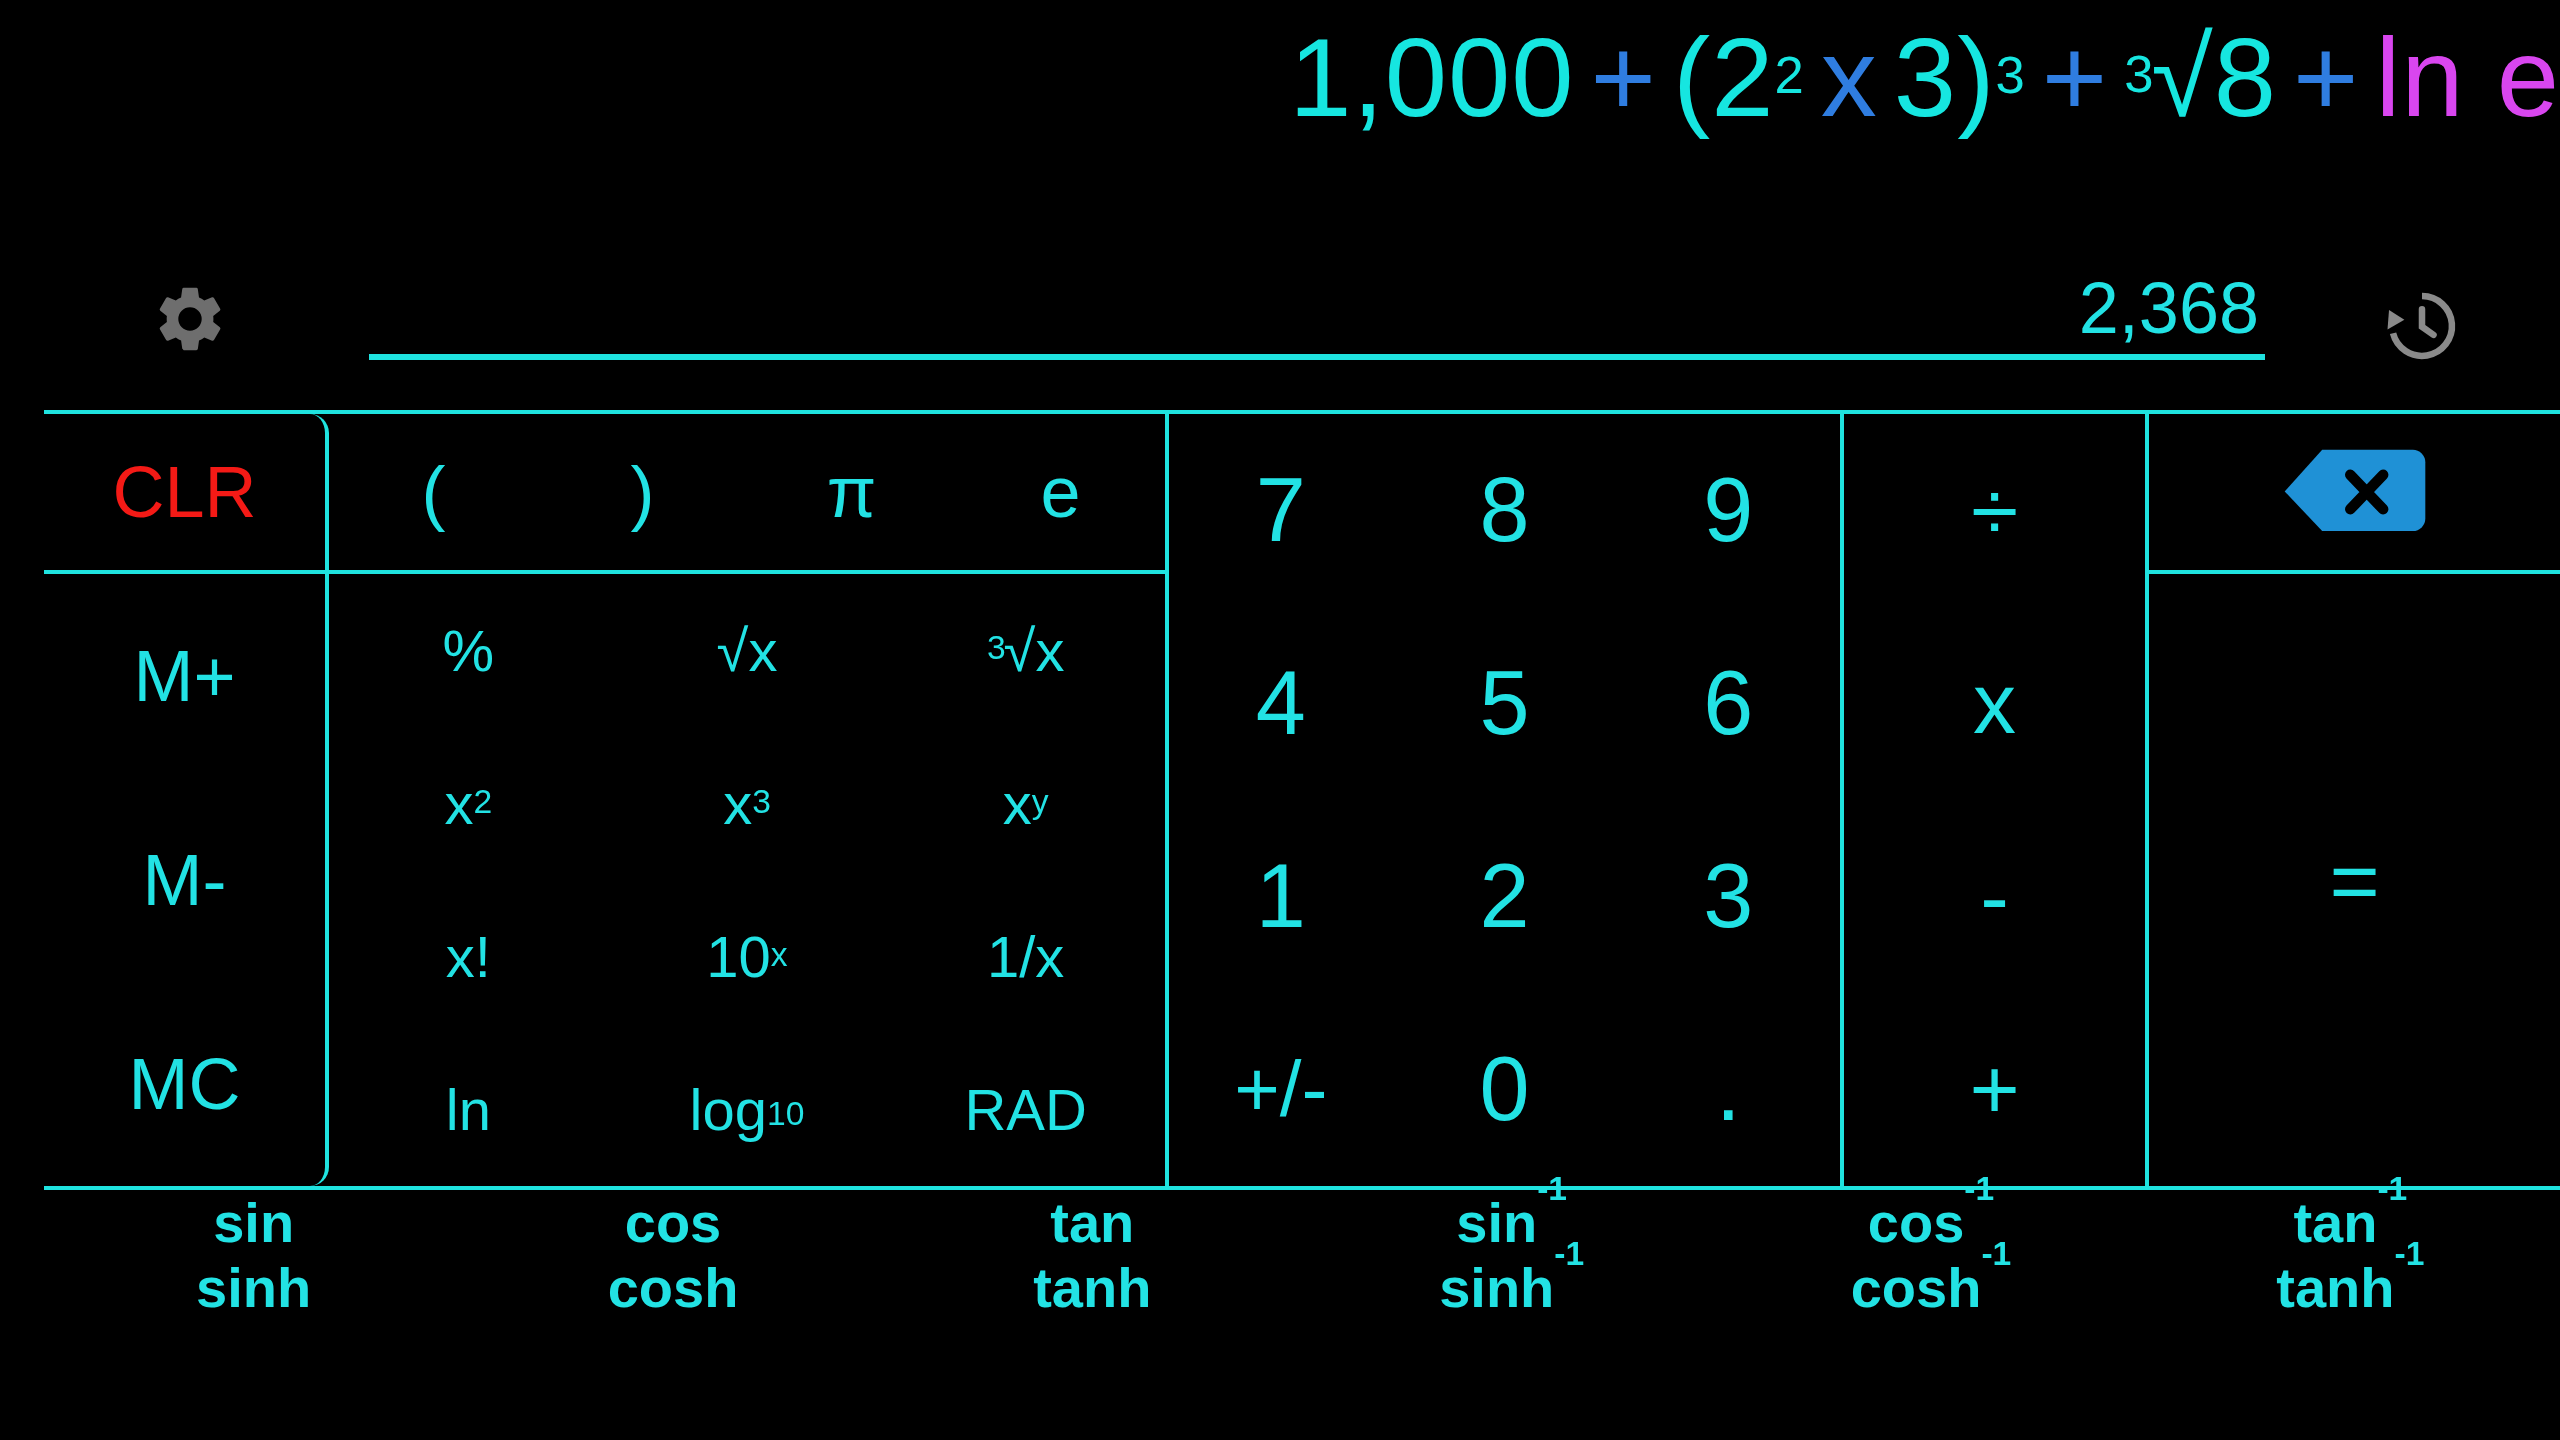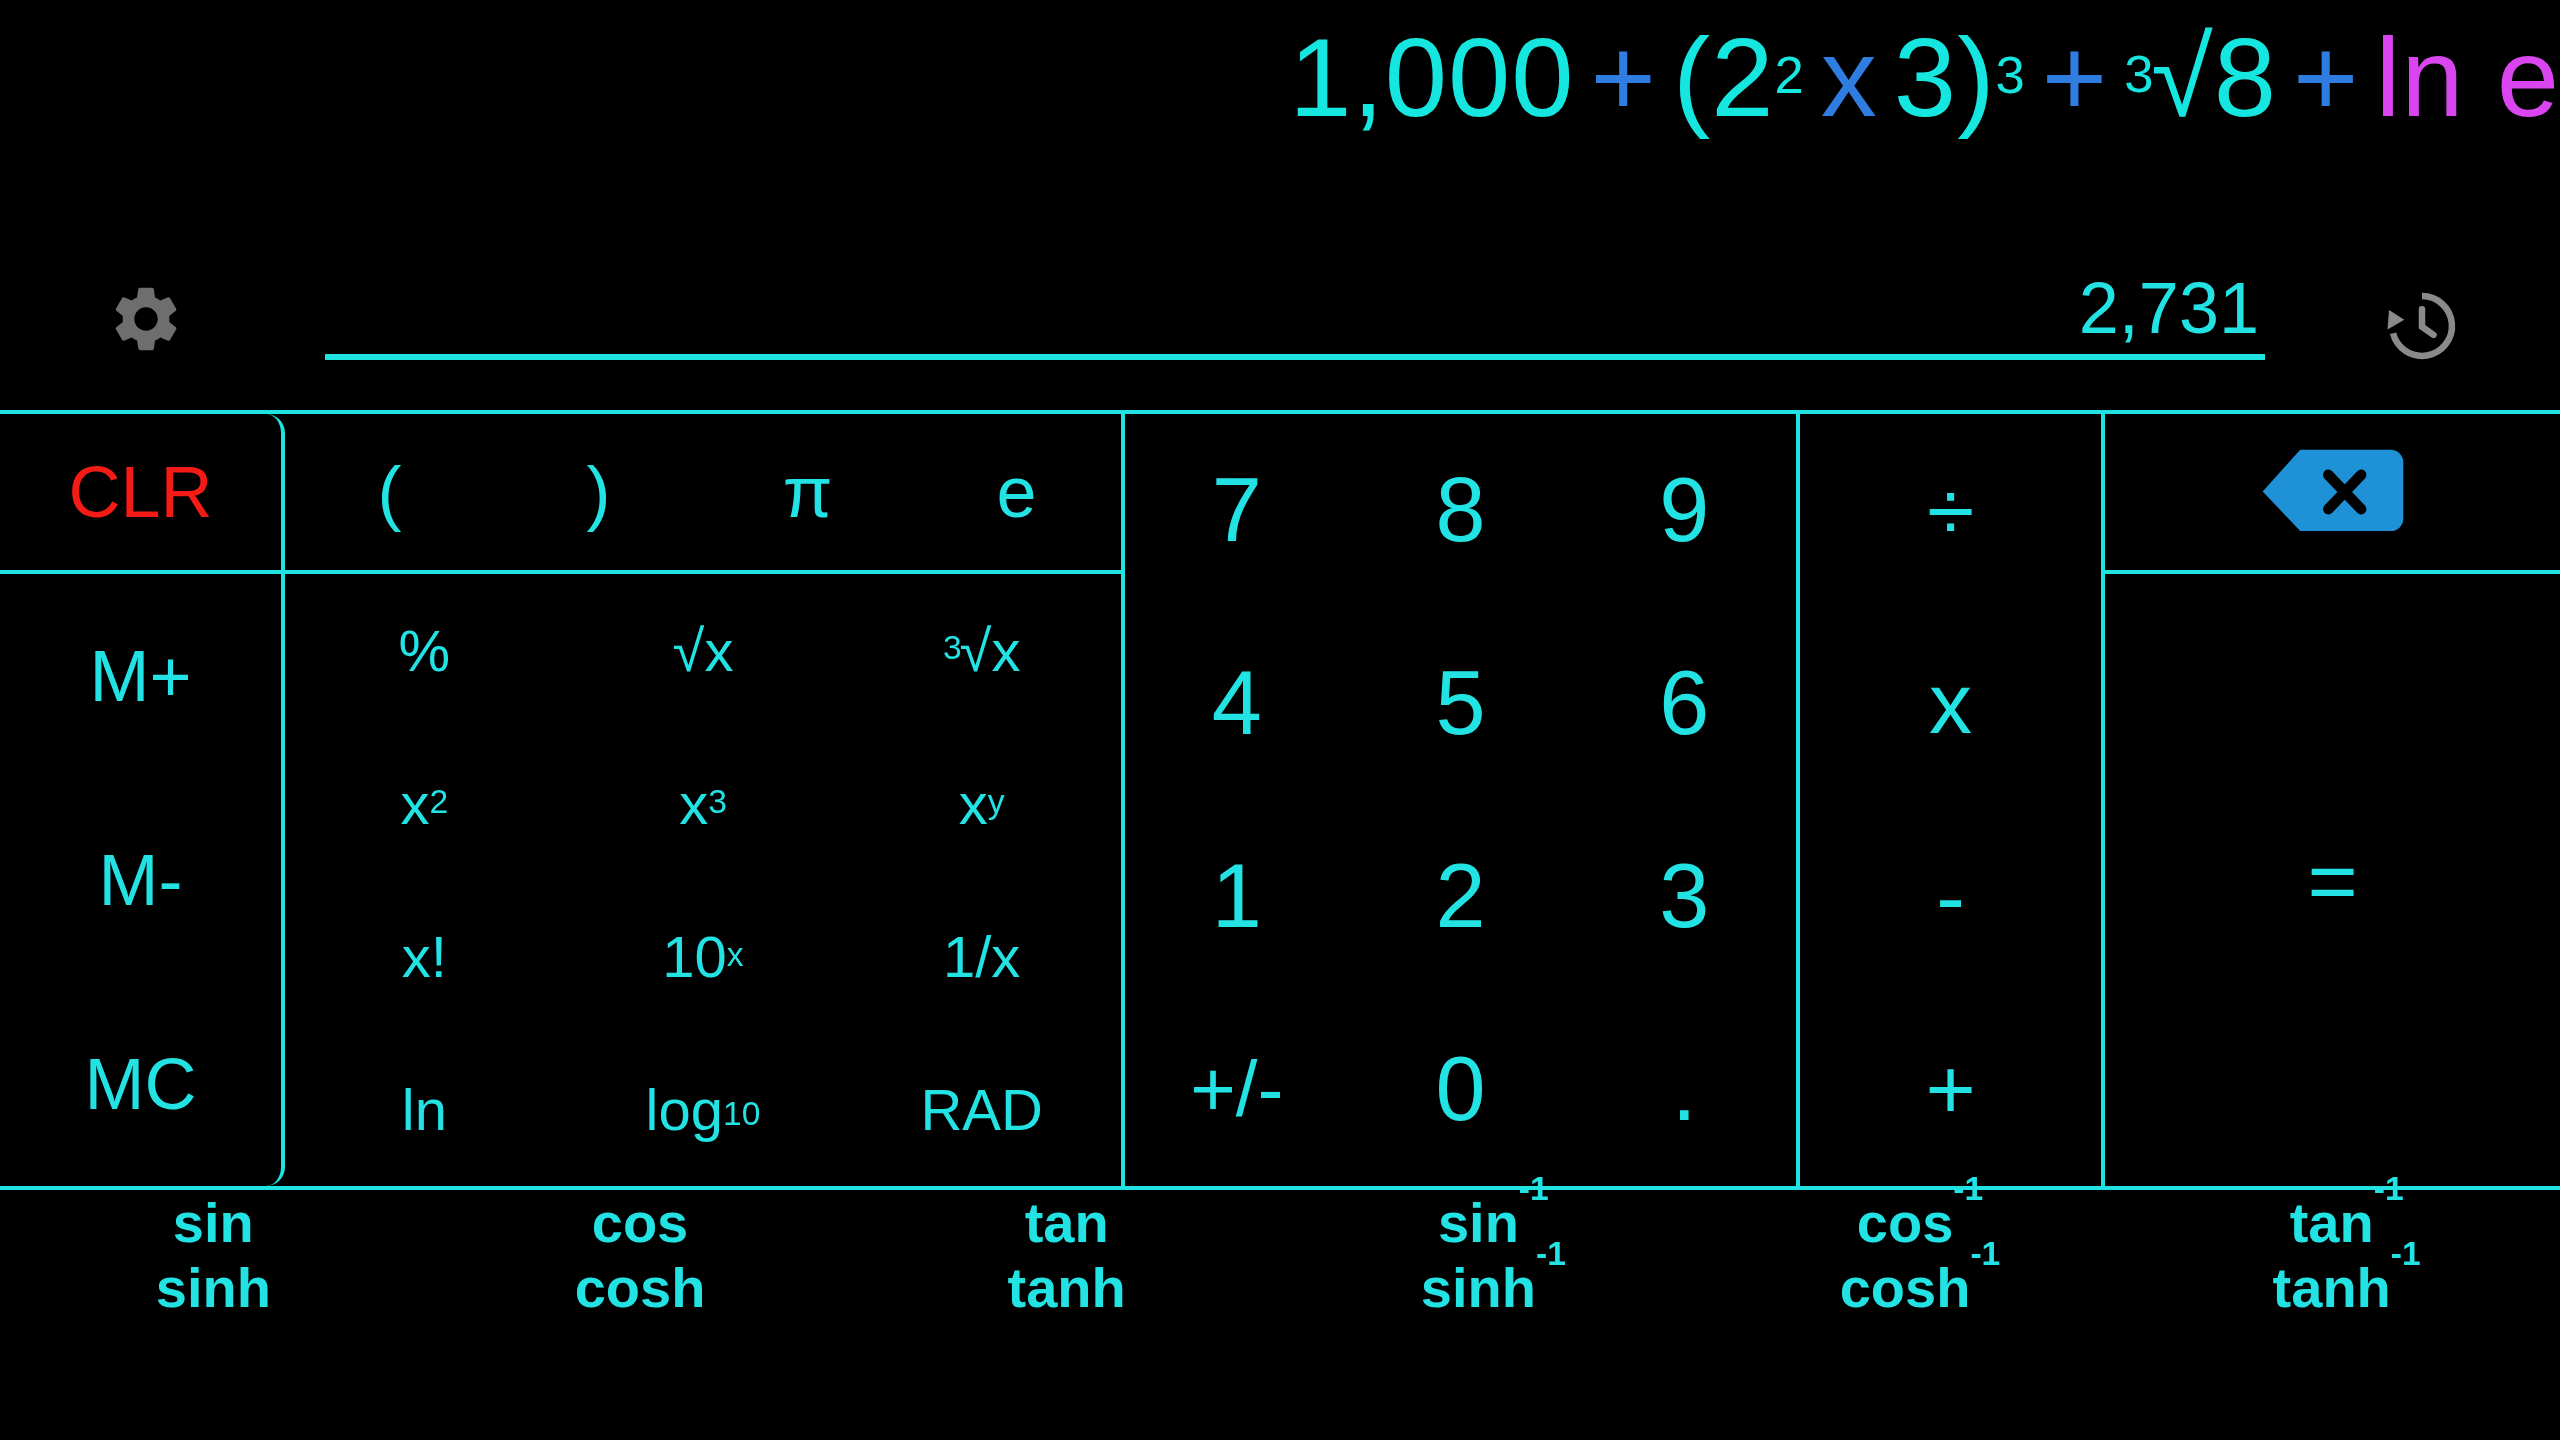--- a/index.html
+++ b/index.html
@@ -9,20 +9,21 @@
     background: #000000;
     font-family: "Liberation Sans", sans-serif;
     overflow: hidden;
   }
   #app {
     position: relative;
     width: 2560px; height: 1206px;
     background: #000000;
     display: flex;
     flex-direction: column;
+    padding-left: 44px;
   }
 
   
   .display {
     position: relative;
     height: 410px;
     flex: 0 0 410px;
     background: #000000;
   }
   .expression {
@@ -292,21 +293,21 @@
 
       <div class="gear-btn">
         <span>
           <svg viewBox="0 0 24 24" xmlns="http://www.w3.org/2000/svg">
             <path fill="#6e6e6e" d="M19.14 12.94a7.07 7.07 0 0 0 .06-.94 7.07 7.07 0 0 0-.06-.94l2.03-1.58a.49.49 0 0 0 .12-.61l-1.92-3.32a.49.49 0 0 0-.59-.22l-2.39.96a7.3 7.3 0 0 0-1.62-.94l-.36-2.54a.48.48 0 0 0-.48-.41h-3.84a.48.48 0 0 0-.48.41l-.36 2.54c-.59.24-1.13.56-1.62.94l-2.39-.96a.49.49 0 0 0-.59.22L2.74 8.87a.49.49 0 0 0 .12.61l2.03 1.58c-.04.31-.06.63-.06.94s.02.63.06.94l-2.03 1.58a.49.49 0 0 0-.12.61l1.92 3.32c.12.22.38.3.59.22l2.39-.96c.5.38 1.03.7 1.62.94l.36 2.54c.4.24.24.41.48.41h3.84c.24 0 .44-.17.48-.41l.36-2.54c.59-.24 1.12-.56 1.62-.94l2.39.96c.22.08.47 0 .59-.22l1.92-3.32a.49.49 0 0 0-.12-.61l-2.03-1.58zM12 15.6A3.6 3.6 0 1 1 12 8.4a3.6 3.6 0 0 1 0 7.2z"></path>
           </svg>
         </span>
       </div>
 
       <div class="result-wrap">
-        <div class="result-value">2,731</div>
+        <div class="result-value">2,368</div>
         <div class="result-rule"></div>
       </div>
 
       <div class="history-btn">
         <span>
           <svg viewBox="0 0 24 24" xmlns="http://www.w3.org/2000/svg">
             <path fill="none" stroke="#8a8a8a" stroke-width="1.7" d="M12 4.2a7.8 7.8 0 1 1-7.55 9.7"></path>
             <path fill="#8a8a8a" d="M7.4 10.4 3.0 12.9 3.4 7.8z"></path>
             <path fill="none" stroke="#8a8a8a" stroke-width="1.7" stroke-linecap="round" d="M12 7.6v4.6l3.0 2.1"></path>
           </svg>

